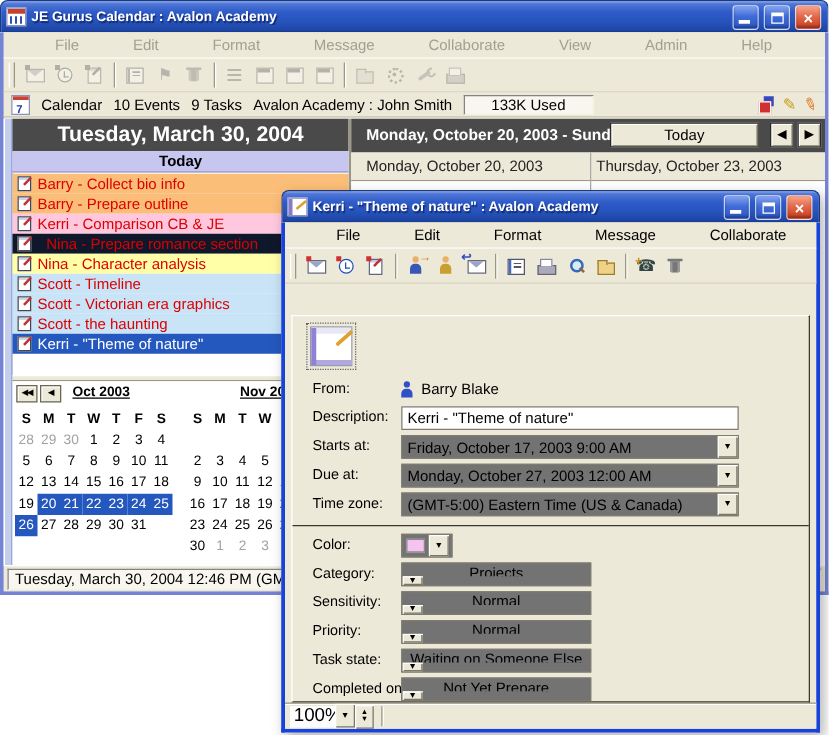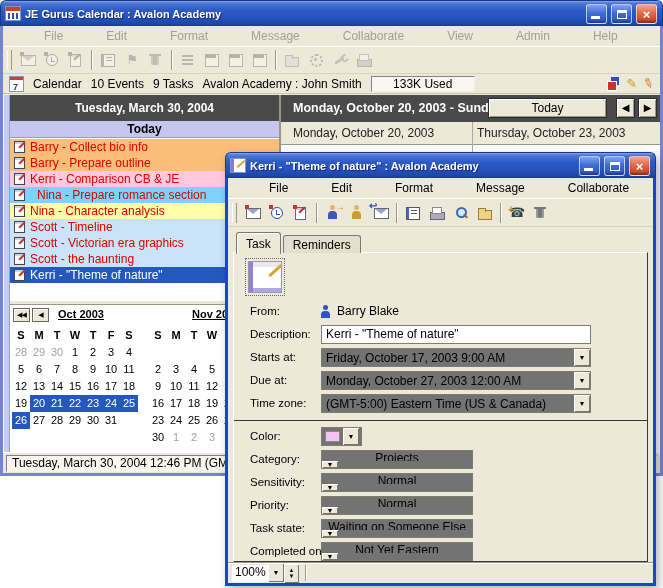--- a/index.html
+++ b/index.html
@@ -97,21 +97,21 @@
   .layers::before { content:""; position:absolute; left:4px; top:0; width:8px; height:8px; background:#3848C0; }
   .layers::after { content:""; position:absolute; left:0; top:4px; width:8px; height:8px; background:#D03030; border:1px solid #fff; }
   .pencil { font-style:normal; font-size:13px; }
   .pencil.g1 { color:#C8A020; } .pencil.g2 { color:#E07820; transform:rotate(20deg); display:inline-block; }
 
   
   .content { position:absolute; left:0; top:69px; right:0; bottom:21px; background:#fff; display:flex; }
   .left-panel { position:relative; width:276px; height:100%; background:#fff; flex:0 0 auto; }
   .strip { position:absolute; left:0; top:0; width:7px; height:100%; background:#C4CFEE; border-right:1px solid #8FA0D0; box-shadow:inset 1px 0 0 #fff; }
   .lp-header { position:absolute; left:7px; top:0; right:0; height:26px; background:#4A4A4A; color:#fff;
-    font-weight:bold; font-size:12px; text-align:center; line-height:26px; }
+    font-weight:bold; font-size:17px; text-align:center; line-height:26px; }
   .today-bar { position:absolute; left:7px; top:26px; right:0; height:17px; background:#C6C6F0;
     font-weight:bold; text-align:center; line-height:17px; border-bottom:1px solid #9a9ac0; }
   .events { position:absolute; left:7px; top:44px; right:0; }
   .ev-row { height:16px; display:flex; align-items:center; gap:5px; padding-left:4px; color:#DD0000; font-size:12px; white-space:nowrap; overflow:hidden; }
   .ev-row.selected { color:#fff; }
   .t-ico { position:relative; width:11px; height:12px; background:#fff; border:1px solid #445; flex:0 0 auto;
     box-shadow:inset 0 2px 0 #CCD4E8; }
   .t-ico::after { content:""; position:absolute; right:-2px; top:2px; width:8px; height:2px; background:#C03030; transform:rotate(-45deg); }
   .splitter-h { position:absolute; left:7px; right:0; top:205px; height:5px; background:#ECE9D8;
     border-top:1px solid #fff; border-bottom:1px solid #9a9786; }
@@ -172,21 +172,21 @@
   .input { width:270px; height:19px; background:#fff; border:1px solid #7F7B6E; font-size:12px; line-height:17px; padding:0 4px;
     white-space:nowrap; overflow:hidden; }
   .select { display:inline-flex; align-items:center; height:19px; background:#737373; border:1px solid #7F7B6E; }
   .select .sv { flex:1; padding:0 4px; font-size:12px; white-space:nowrap; overflow:hidden; }
   .select.wide { width:270px; } .select.narrow { width:152px;flex-direction:column; } .select.colorw { width:41px; }
   .dd-btn { width:16px; align-self:stretch; background:#ECE9D8; box-shadow:inset 1px 1px 0 #fff, inset -1px -1px 0 #7a7768;
     font-size:7px; display:flex; align-items:center; justify-content:center; flex:0 0 auto; }
   .swatch { width:15px; height:11px; margin:0 3px; border:1px solid #8a8a8a; }
   .dlg-status { position:absolute; left:0; bottom:0; right:0; height:21px; background:#ECE9D8;
     border-top:1px solid #9a9786; box-shadow:inset 0 1px 0 #fff; display:flex; align-items:center; padding:0 4px; }
-  .zoom-field { width:36px; height:17px; background:#fff; font-size:12px; line-height:15px; padding:0 3px; }
+  .zoom-field { width:36px; height:17px; background:#fff; font-size:15px; line-height:15px; padding:0 3px; }
   .spin { width:15px; height:19px; background:#ECE9D8; box-shadow:inset 1px 1px 0 #fff, inset -1px -1px 0 #7a7768;
     display:flex; flex-direction:column; align-items:center; justify-content:center; font-size:6px; line-height:6px; }
   .vsep { width:2px; height:16px; border-left:1px solid #9a9786; border-right:1px solid #fff; margin-left:6px; }
 </style>
 </head>
 <body>
 
 <div id="stage">
 
   <section class="win main">
@@ -291,21 +291,21 @@
                 <span>Barry - Collect bio info</span>
               </div>
               <div class="ev-row" style="background: rgb(251, 190, 120);">
                 <span class="t-ico"></span>
                 <span>Barry - Prepare outline</span>
               </div>
               <div class="ev-row" style="background: rgb(255, 200, 223);">
                 <span class="t-ico"></span>
                 <span>Kerri - Comparison CB &amp; JE</span>
               </div>
-              <div class="ev-row" style="background: #7dd3fc; gap: 12px;">
+              <div class="ev-row" style="background: #0f172a; gap: 12px;">
                 <span class="t-ico"></span>
                 <span>Nina - Prepare romance section</span>
               </div>
               <div class="ev-row" style="background: rgb(255, 255, 168);">
                 <span class="t-ico"></span>
                 <span>Nina - Character analysis</span>
               </div>
               <div class="ev-row" style="background: rgb(201, 228, 247);">
                 <span class="t-ico"></span>
                 <span>Scott - Timeline</span>
@@ -515,24 +515,20 @@
             <span class="ic ic-folder"></span>
           </span>
           <span class="tb-sep"></span>
           <span class="tbtn">
             <span class="ic ic-glyph c-dark">☎<i class="acc acc-plus">+</i></span>
           </span>
           <span class="tbtn">
             <span class="ic ic-trash"></span>
           </span>
         </div>
-      <div class="tabs" id="d-tabs">
-          <span class="tab active">Task</span>
-          <span class="tab inactive">Reminders</span>
-        </div>
       <div class="tabpage">
         <div class="big-task-ico"></div>
         <div class="frows" id="d-fields">
             <div class="frow">
               <span class="flabel">From:</span>
               <span class="fctl person-val">
                 <i class="ic-person-sm"></i>
                 <span>Barry Blake</span>
               </span>
             </div>
@@ -593,21 +589,21 @@
             <div class="frow">
               <span class="flabel">Task state:</span>
               <div class="fctl select narrow">
                 <span class="sv">Waiting on Someone Else</span>
                 <span class="dd-btn">▼</span>
               </div>
             </div>
             <div class="frow">
               <span class="flabel">Completed on:</span>
               <div class="fctl select narrow">
-                <span class="sv">Not Yet Eastern</span>
+                <span class="sv">Not Yet Prepare</span>
                 <span class="dd-btn">▼</span>
               </div>
             </div>
           </div>
       </div>
       <div class="dlg-status">
         <span class="zoom-field">100%</span>
         <span class="dd-btn" style="height:19px">▼</span>
         <span class="spin">
             <i>▲</i>

